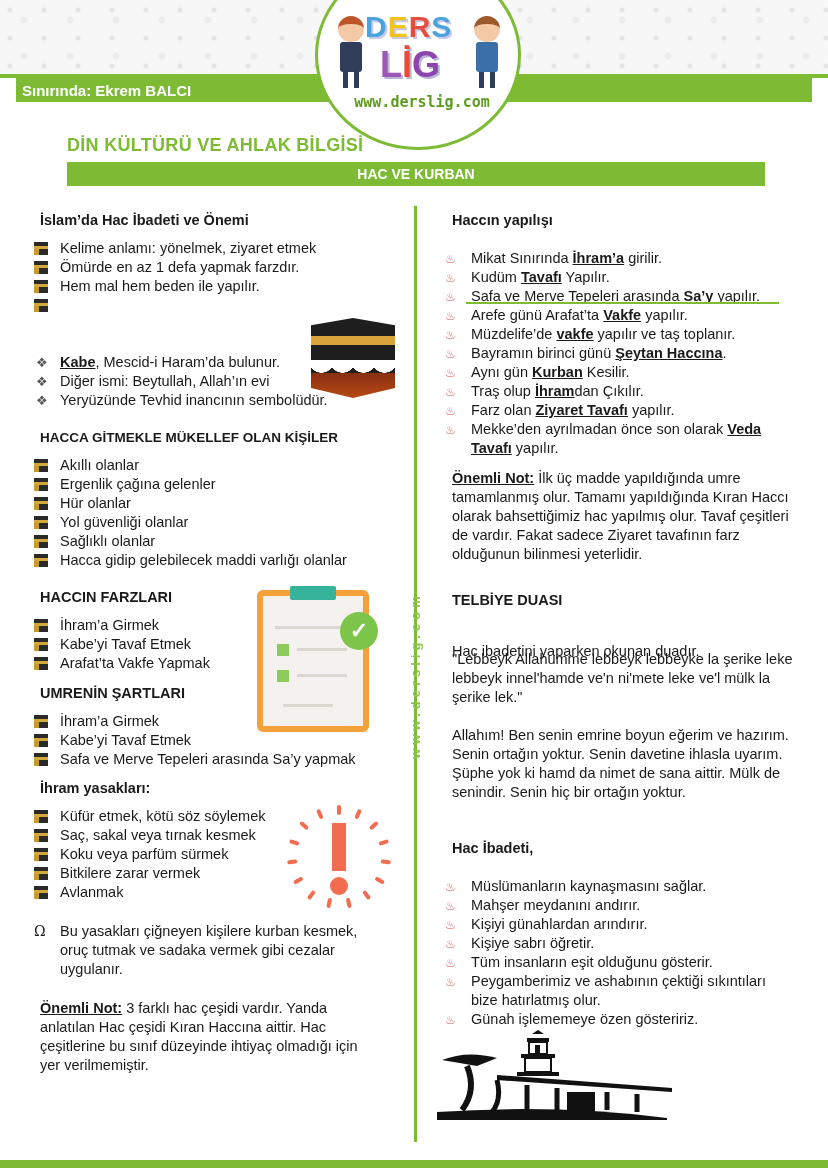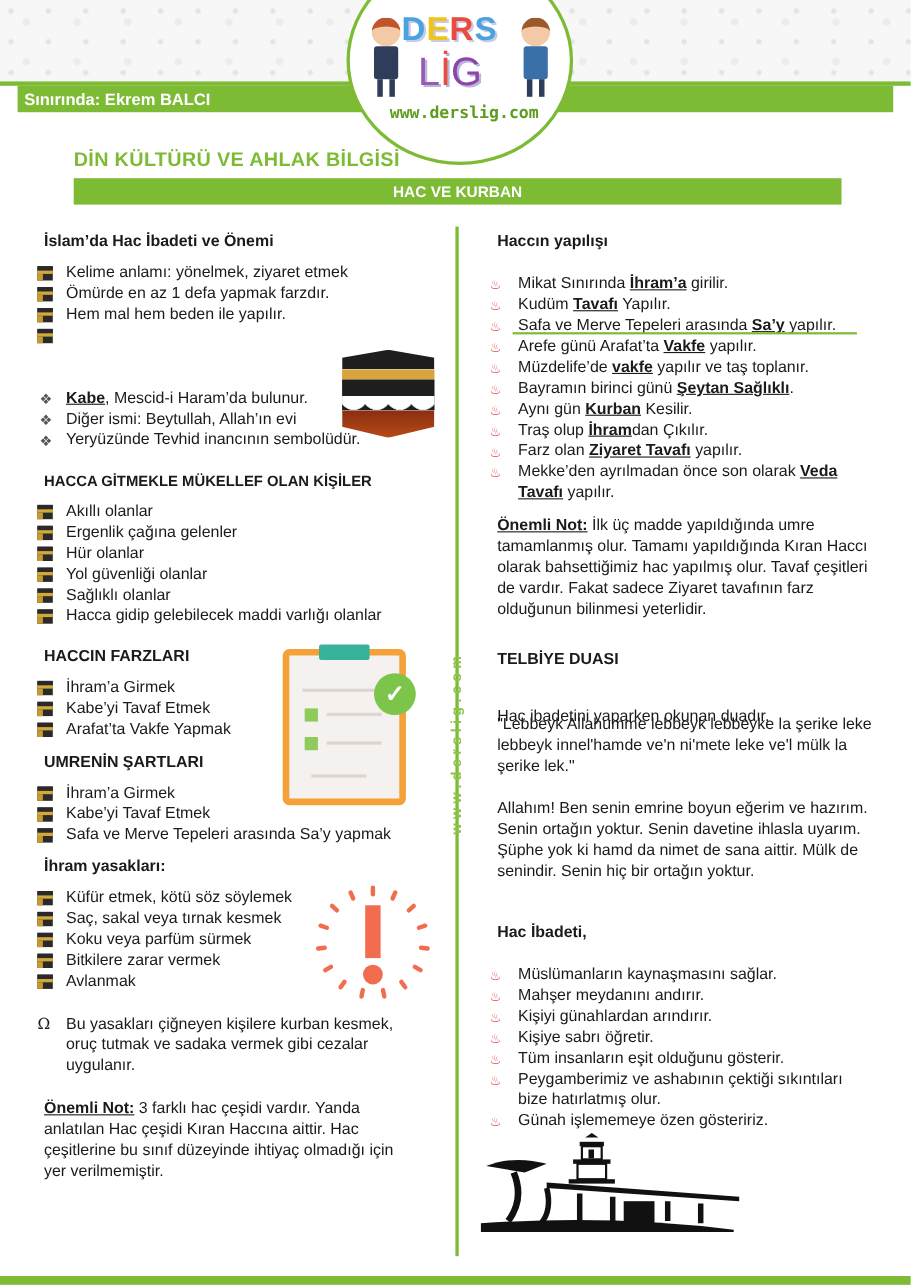--- a/index.html
+++ b/index.html
@@ -13,21 +13,21 @@
       radial-gradient(circle at 24px 20px, #ececec 3px, transparent 4px) 0 0/46px 36px,
       #f7f7f7; }
   .green-top-line { position: absolute; left: 0; top: 74px; width: 828px; height: 4px; background: #7dbb35; }
   .author-bar { position: absolute; left: 16px; top: 78px; width: 796px; height: 24px; background: #7dbb35; }
   .author-text { position: absolute; left: 22px; top: 82px; color: #ffffff; font-weight: bold; font-size: 15px; }
 
   .logo-circle { position: absolute; left: 315px; top: -40px; width: 206px; height: 190px; border-radius: 50%;
     background: #ffffff; border: 3px solid #7dbb35; }
   .logo-ders { position: absolute; left: 365px; top: 10px; font-size: 30px; font-weight: bold; letter-spacing: 1px; }
   .logo-ders span { display: inline-block; text-shadow: 2px 2px 0 #c9c9e8; }
-  .logo-lig { position: absolute; left: 380px; top: 44px; font-size: 36px; font-weight: normal; }
+  .logo-lig { position: absolute; left: 380px; top: 44px; font-size: 36px; font-weight: bold; }
   .logo-lig span { display: inline-block; text-shadow: 2px 2px 0 #b7b7d6; }
   .logo-url { position: absolute; left: 352px; top: 93px; width: 140px; text-align: center; color: #5e9c1f; font-weight: bold; font-size: 15px; font-family: "DejaVu Sans Mono", monospace; }
   .kid { position: absolute; top: 16px; width: 34px; height: 74px; }
   .kid .head { position: absolute; left: 4px; top: 0; width: 26px; height: 26px; border-radius: 50%; background: #f3c9a6; border-top: 8px solid #c0552c; }
   .kid .body { position: absolute; left: 6px; top: 26px; width: 22px; height: 30px; background: #2f3c5a; border-radius: 3px; }
   .kid .legs { position: absolute; left: 9px; top: 56px; width: 16px; height: 16px; border-left: 5px solid #2f3c5a; border-right: 5px solid #2f3c5a; }
   .kid.girl .head { border-top-color: #9c5a2a; }
   .kid.girl .body { background: #3a6fa8; }
 
   .subject { position: absolute; left: 67px; top: 135px; color: #7dbb35; font-weight: bold; font-size: 18px; letter-spacing: 0.3px; }
@@ -198,21 +198,21 @@
   <b>Önemli Not:</b><span> 3 farklı hac çeşidi vardır. Yanda anlatılan Hac çeşidi Kıran Haccına aittir. Hac çeşitlerine bu sınıf düzeyinde ihtiyaç olmadığı için yer verilmemiştir.</span>
 </div>
 
 <div class="h" style="left:452px;top:212px;">Haccın yapılışı</div>
 <div class="txt" style="left:443px;top:249px;width:360px;">
   <div class="li"><span class="ic flame-ic">♨</span><span>Mikat Sınırında </span><b>İhram’a</b><span> girilir.</span></div>
   <div class="li"><span class="ic flame-ic">♨</span><span>Kudüm </span><b>Tavafı</b><span> Yapılır.</span></div>
   <div class="li"><span class="ic flame-ic">♨</span><span>Safa ve Merve Tepeleri arasında </span><b>Sa’y</b><span> yapılır.</span></div>
   <div class="li"><span class="ic flame-ic">♨</span><span>Arefe günü Arafat’ta </span><b>Vakfe</b><span> yapılır.</span></div>
   <div class="li"><span class="ic flame-ic">♨</span><span>Müzdelife’de </span><b>vakfe</b><span> yapılır ve taş toplanır.</span></div>
-  <div class="li"><span class="ic flame-ic">♨</span><span>Bayramın birinci günü </span><b>Şeytan Sağlıklı</b><span>.</span></div>
+  <div class="li"><span class="ic flame-ic">♨</span><span>Bayramın birinci günü </span><b>Şeytan Haccına</b><span>.</span></div>
   <div class="li"><span class="ic flame-ic">♨</span><span>Aynı gün </span><b>Kurban</b><span> Kesilir.</span></div>
   <div class="li"><span class="ic flame-ic">♨</span><span>Traş olup </span><b>İhram</b><span>dan Çıkılır.</span></div>
   <div class="li"><span class="ic flame-ic">♨</span><span>Farz olan </span><b>Ziyaret Tavafı</b><span> yapılır.</span></div>
   <div class="li" style="width:350px;"><span class="ic flame-ic">♨</span><span>Mekke’den ayrılmadan önce son olarak </span><b>Veda Tavafı</b><span> yapılır.</span></div>
 </div>
 <div class="underline"></div>
 
 <div class="txt" style="left:452px;top:469px;width:350px;">
   <b>Önemli Not:</b><span> İlk üç madde yapıldığında umre tamamlanmış olur. Tamamı yapıldığında Kıran Haccı olarak bahsettiğimiz hac yapılmış olur. Tavaf çeşitleri de vardır. Fakat sadece Ziyaret tavafının farz olduğunun bilinmesi yeterlidir.</span>
 </div>

